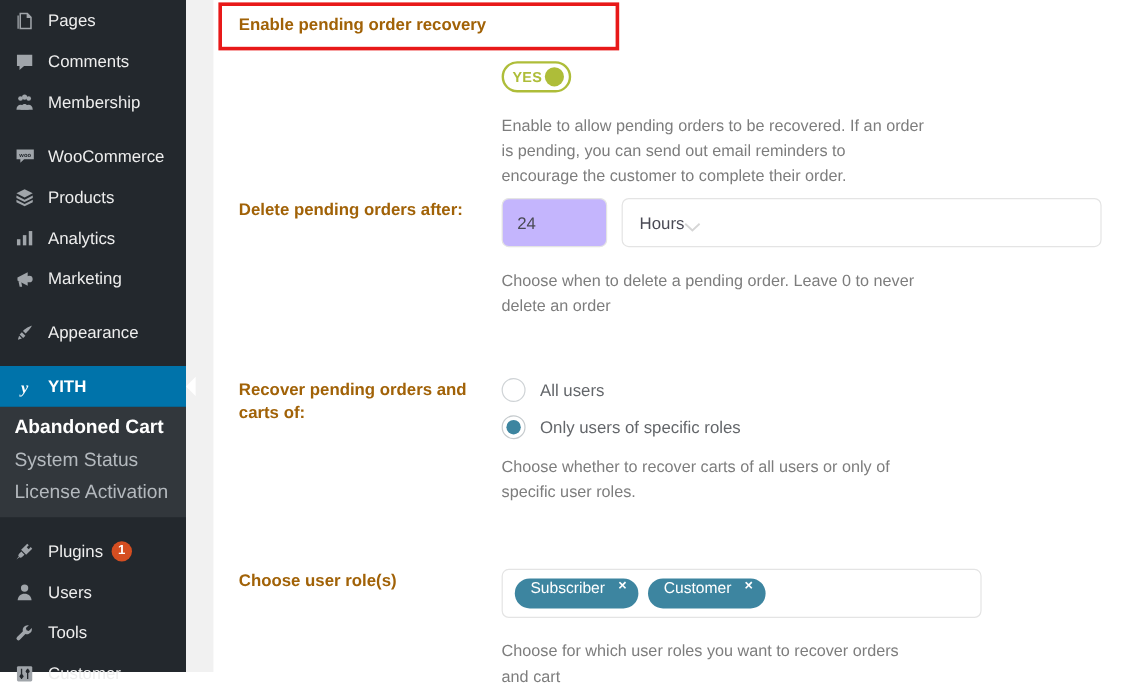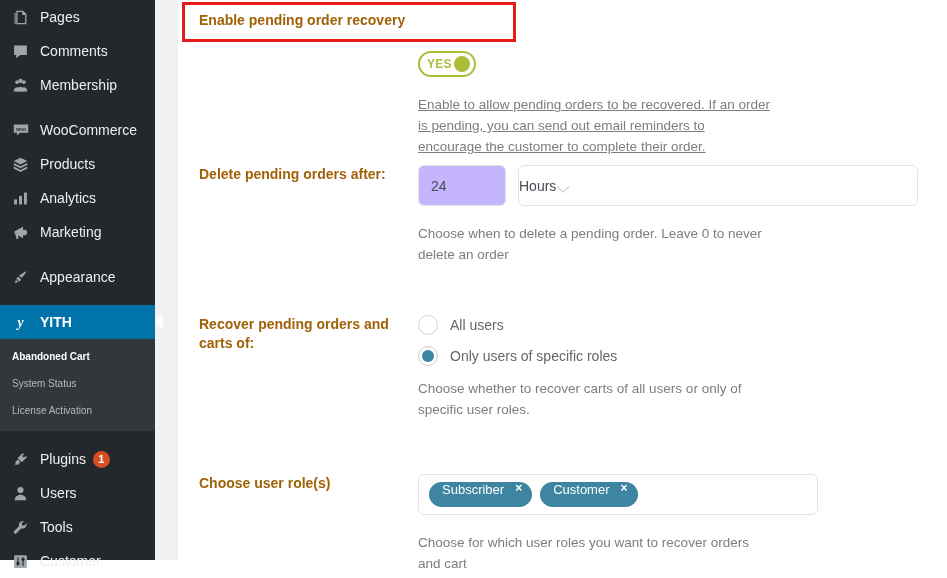--- a/index.html
+++ b/index.html
@@ -47,21 +47,21 @@
     content: ""; position: absolute; right: -8px; top: 50%;
     margin-top: -8px; width: 0; height: 0;
     border-top: 8px solid transparent;
     border-bottom: 8px solid transparent;
     border-right: 8px solid #ffffff;
   }
 
   .submenu { background: #32373c; padding: 4px 0 7px 0; }
   .submenu-item {
     display: block; padding: 5px 0 5px 12px;
-    font-size: 10px; color: #b4b9be; line-height: 17px;
+    font-size: 16px; color: #b4b9be; line-height: 17px;
   }
   .submenu-item.active { color: #ffffff; font-weight: bold; }
 
   .badge {
     display: inline-block; min-width: 17px; height: 17px;
     line-height: 17px; text-align: center;
     background: #d54e21; color: #ffffff;
     border-radius: 9px; font-size: 11px; font-weight: bold;
     margin-left: 7px; padding: 0 5px;
   }
@@ -120,21 +120,21 @@
     border: 1px solid #e4e4e4; border-radius: 6px;
     background: #c4b5fd; font-family: Liberation Sans, sans-serif;
     font-size: 14px; color: #4a4a55; padding: 0 12px;
     line-height: 39px;
   }
   .select-box {
     width: 400px; height: 41px;
     border: 1px solid #e4e4e4; border-radius: 6px;
     background: #fff;
     display: flex; align-items: center; 
-    padding: 0 14px 0 0;
+    padding: 0 14px 0 14px;
     font-size: 14px; color: #4a4a55;
   }
   .chevron { width: 14px; height: 9px; color: #d6d6d6; }
 
   
   .radio-opt {
     display: flex; align-items: center; margin-bottom: 11px;
   }
   .radio {
     width: 20px; height: 20px; border-radius: 50%;
@@ -324,21 +324,21 @@
 
   <main class="content">
 
     <section class="setting-row" style="top:11px;">
       <div class="row-label">Enable pending order recovery</div>
       <div class="row-field">
         <div class="toggle">
           <span class="tg-text">YES</span>
           <span class="tg-knob"></span>
         </div>
-        <div class="field-desc" style="margin-top:17px;text-decoration:underline;">Enable to allow pending orders to be recovered. If an order is pending, you can send out email reminders to encourage the customer to complete their order.</div>
+        <div class="field-desc" style="margin-top:17px;">Enable to allow pending orders to be recovered. If an order is pending, you can send out email reminders to encourage the customer to complete their order.</div>
       </div>
     </section>
 
     <section class="setting-row" style="top:165px;">
       <div class="row-label">Delete pending orders after:</div>
       <div class="row-field">
         <div style="display:flex; align-items:center; gap:12px;">
           <input class="num-input" type="text" value="24" style="">
           <div class="select-box">
             <span>Hours</span>

